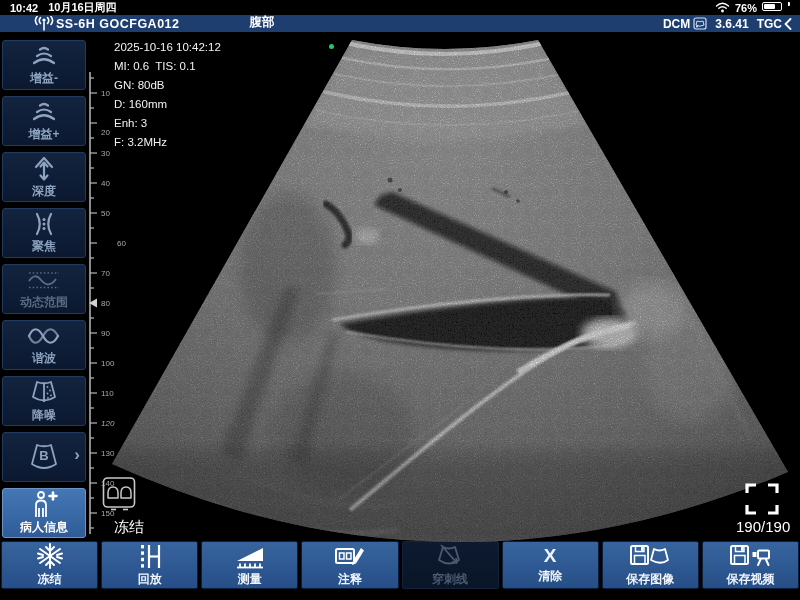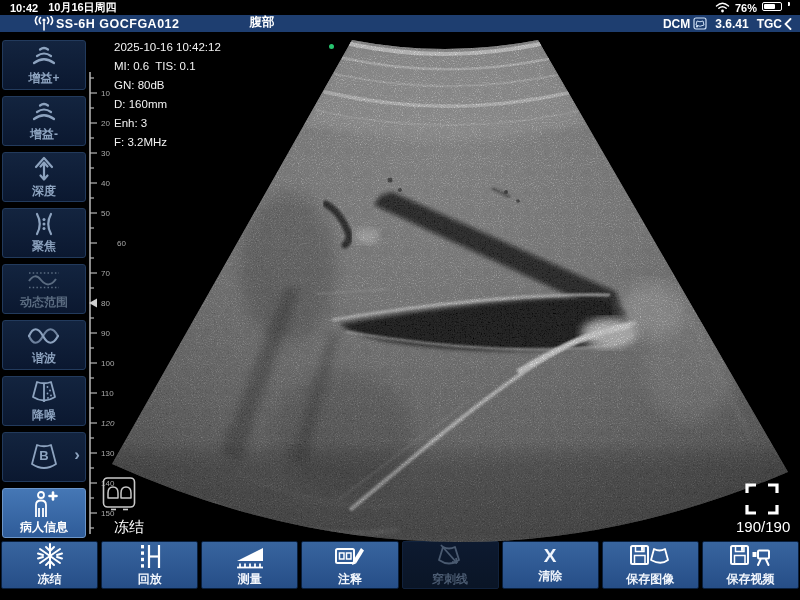--- a/index.html
+++ b/index.html
@@ -130,32 +130,32 @@
     <div class="sidebar">
 
       <div class="side-btn">
         <svg width="34" height="26" viewBox="0 0 34 26">
           <g stroke="#8da3bf" stroke-width="2.2" fill="none" stroke-linecap="round">
             <path d="M13,6.5 Q17,3.5 21,6.5"></path>
               <path d="M10,13 Q17,8 24,13"></path>
               <path d="M7,20 Q17,12.5 27,20"></path>
           </g>
         </svg>
-        <span>增益+</span>
+        <span>增益-</span>
       </div>
 
       <div class="side-btn">
         <svg width="34" height="26" viewBox="0 0 34 26">
           <g stroke="#8da3bf" stroke-width="2.2" fill="none" stroke-linecap="round">
             <path d="M13,6.5 Q17,3.5 21,6.5"></path>
               <path d="M10,13 Q17,8 24,13"></path>
               <path d="M7,20 Q17,12.5 27,20"></path>
           </g>
         </svg>
-        <span>增益-</span>
+        <span>增益+</span>
       </div>
 
       <div class="side-btn">
         <svg width="34" height="28" viewBox="0 0 34 28">
           <g stroke="#8da3bf" stroke-width="2.2" fill="none" stroke-linecap="round" stroke-linejoin="round">
             <path d="M9,13 L17,4 L25,13"></path>
               <path d="M17,9 V25"></path>
             <path d="M13.5,12.5 L17,8.5 L20.5,12.5"></path>
               <path d="M13.5,21.5 L17,25.5 L20.5,21.5"></path>
           </g>
@@ -366,21 +366,21 @@
           <line x1="2" y1="421" x2="9" y2="421" stroke="#b8b8b8" stroke-width="1.2"></line>
           <line x1="2" y1="436" x2="6" y2="436" stroke="#b8b8b8" stroke-width="1.2"></line>
           <line x1="2" y1="451" x2="9" y2="451" stroke="#b8b8b8" stroke-width="1.2"></line>
           <line x1="2" y1="466" x2="6" y2="466" stroke="#b8b8b8" stroke-width="1.2"></line>
           <line x1="2" y1="481" x2="9" y2="481" stroke="#b8b8b8" stroke-width="1.2"></line>
           <line x1="2" y1="496" x2="6" y2="496" stroke="#b8b8b8" stroke-width="1.2"></line>
           <polygon points="1,271 9,266.5 9,275.5" fill="#d0d0d0"></polygon>
         </svg>
       <div>
           <span class="ruler-label" style="top: 57px;">10</span>
-          <span class="ruler-label" style="top: 87px;">20</span>
+          <span class="ruler-label" style="top: 96px;">20</span>
           <span class="ruler-label" style="top: 117px;">30</span>
           <span class="ruler-label" style="top: 147px;">40</span>
           <span class="ruler-label" style="top: 177px;">50</span>
           <span class="ruler-label" style="top: 207px; padding-left: 16px;">60</span>
           <span class="ruler-label" style="top: 237px;">70</span>
           <span class="ruler-label" style="top: 267px;">80</span>
           <span class="ruler-label" style="top: 297px;">90</span>
           <span class="ruler-label" style="top: 327px;">100</span>
           <span class="ruler-label" style="top: 357px;">110</span>
           <span class="ruler-label" style="top: 387px; font-style: italic;">120</span>

